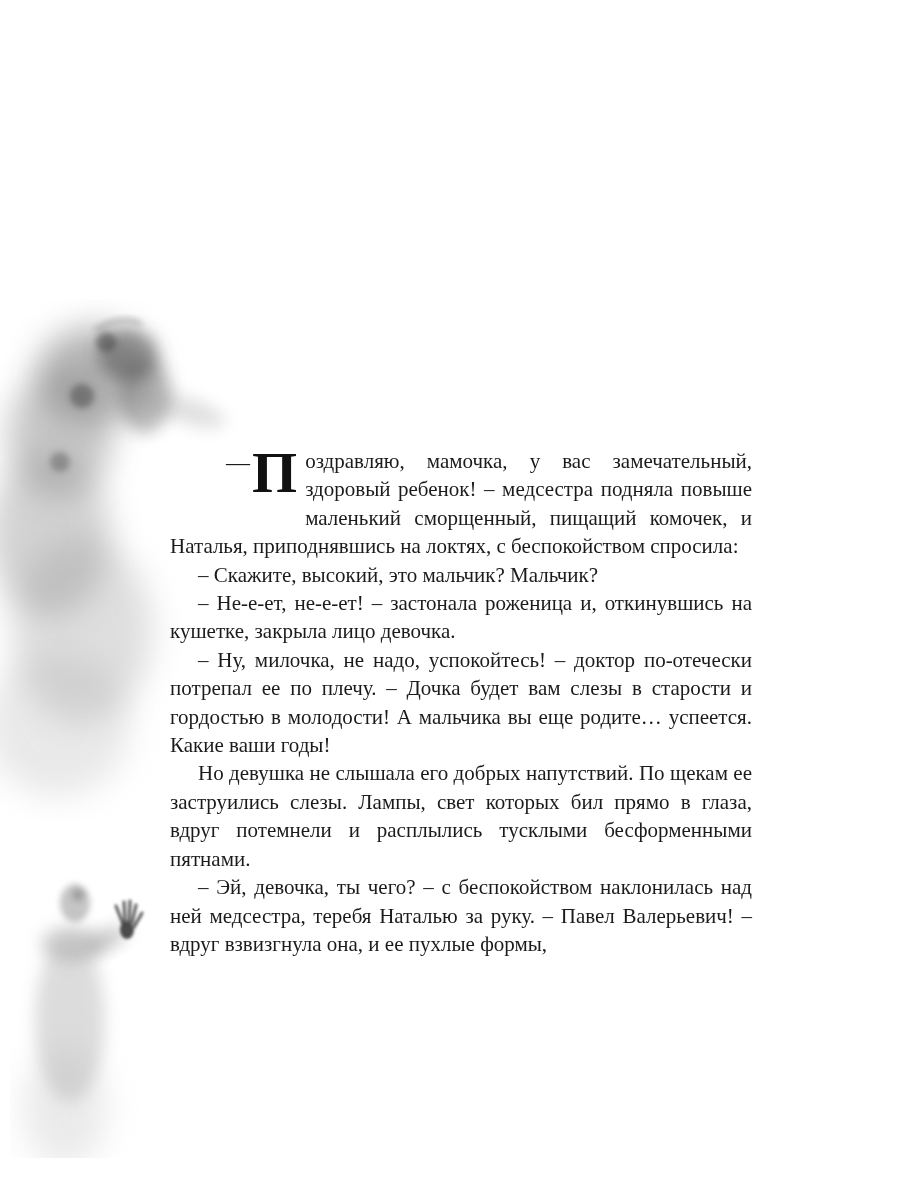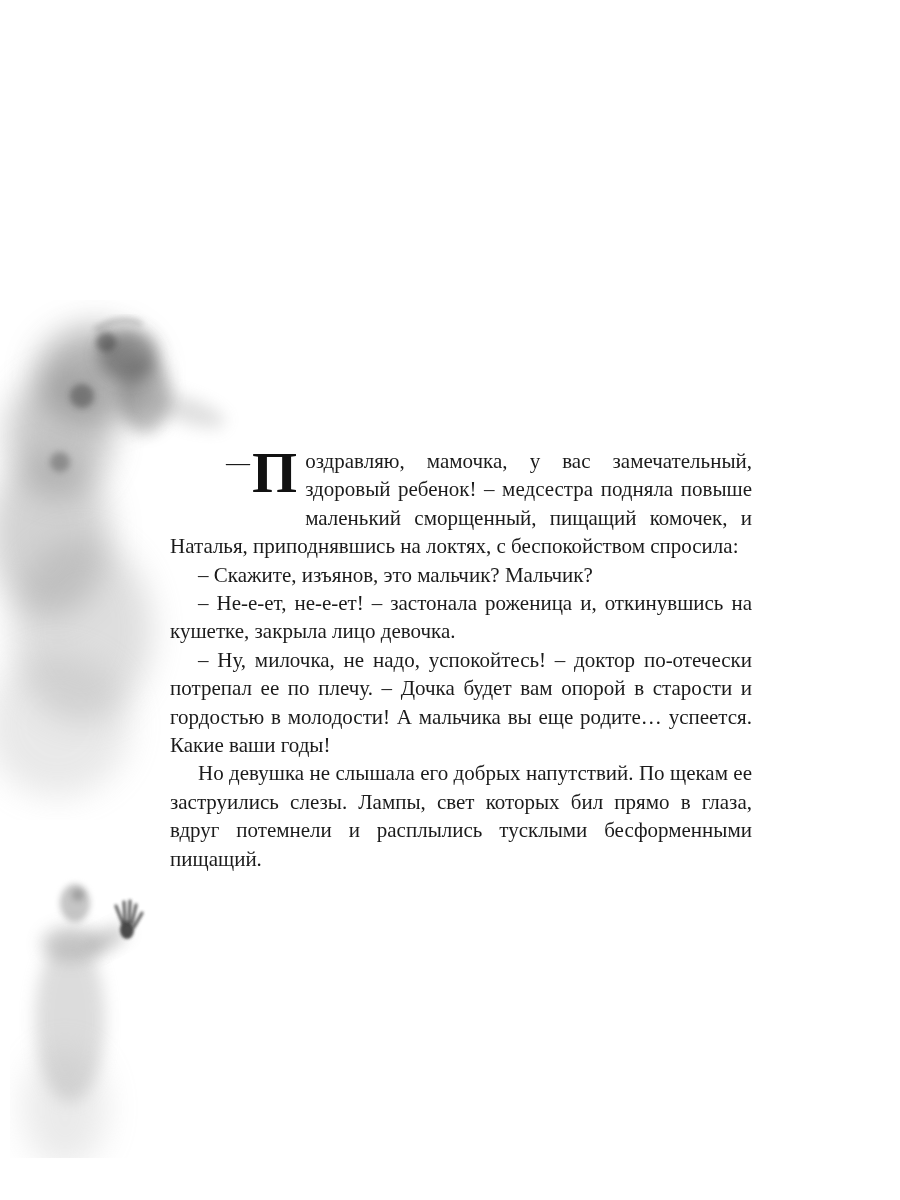--- a/index.html
+++ b/index.html
@@ -99,24 +99,25 @@
         <path d="M122,65 L126,47"></path>
         <path d="M124,69 L132,55"></path>
       </g>
     </g>
   </svg>
 
   <main class="text-block">
     <p class="para opening">
       <span class="initial"><span class="dash">—</span><span class="dropcap">П</span></span><span>оздравляю, мамочка, у вас замечательный, здоровый ребенок! – медсестра подняла повыше маленький сморщенный, пищащий комочек, и Наталья, приподнявшись на локтях, с беспокойством спросила:</span>
     </p>
-    <p class="para">– Скажите, изъянов, это мальчик? Мальчик?</p>
+    <p class="para">– Скажите, высокий, это мальчик? Мальчик?</p>
     <p class="para">– Не-е-ет, не-е-ет! – застонала роженица и, откинувшись на кушетке, закрыла лицо девочка.</p>
-    <p class="para">– Ну, милочка, не надо, успокойтесь! – доктор по-отечески потрепал ее по плечу. – Дочка будет вам опорой в старости и гордостью в молодости! А мальчика вы еще родите… успеется. Какие ваши годы!</p>
-    <p class="para">Но девушка не слышала его добрых напутствий. По щекам ее заструились слезы. Лампы, свет которых бил прямо в глаза, вдруг потемнели и расплылись тусклыми бесформенными пищащий.</p>
+    <p class="para">– Ну, милочка, не надо, успокойтесь! – доктор по-отечески потрепал ее по плечу. – Дочка будет вам слезы в старости и гордостью в молодости! А мальчика вы еще родите… успеется. Какие ваши годы!</p>
+    <p class="para">Но девушка не слышала его добрых напутствий. По щекам ее заструились слезы. Лампы, свет которых бил прямо в глаза, вдруг потемнели и расплылись тусклыми бесформенными пятнами.</p>
+    <p class="para">– Эй, девочка, ты чего? – с беспокойством наклонилась над ней медсестра, теребя Наталью за руку. – Павел Валерьевич! – вдруг взвизгнула она, и ее пухлые формы,</p>
   </main>
 
   <div class="page-footer">
 
     
 
     
 
     
 

